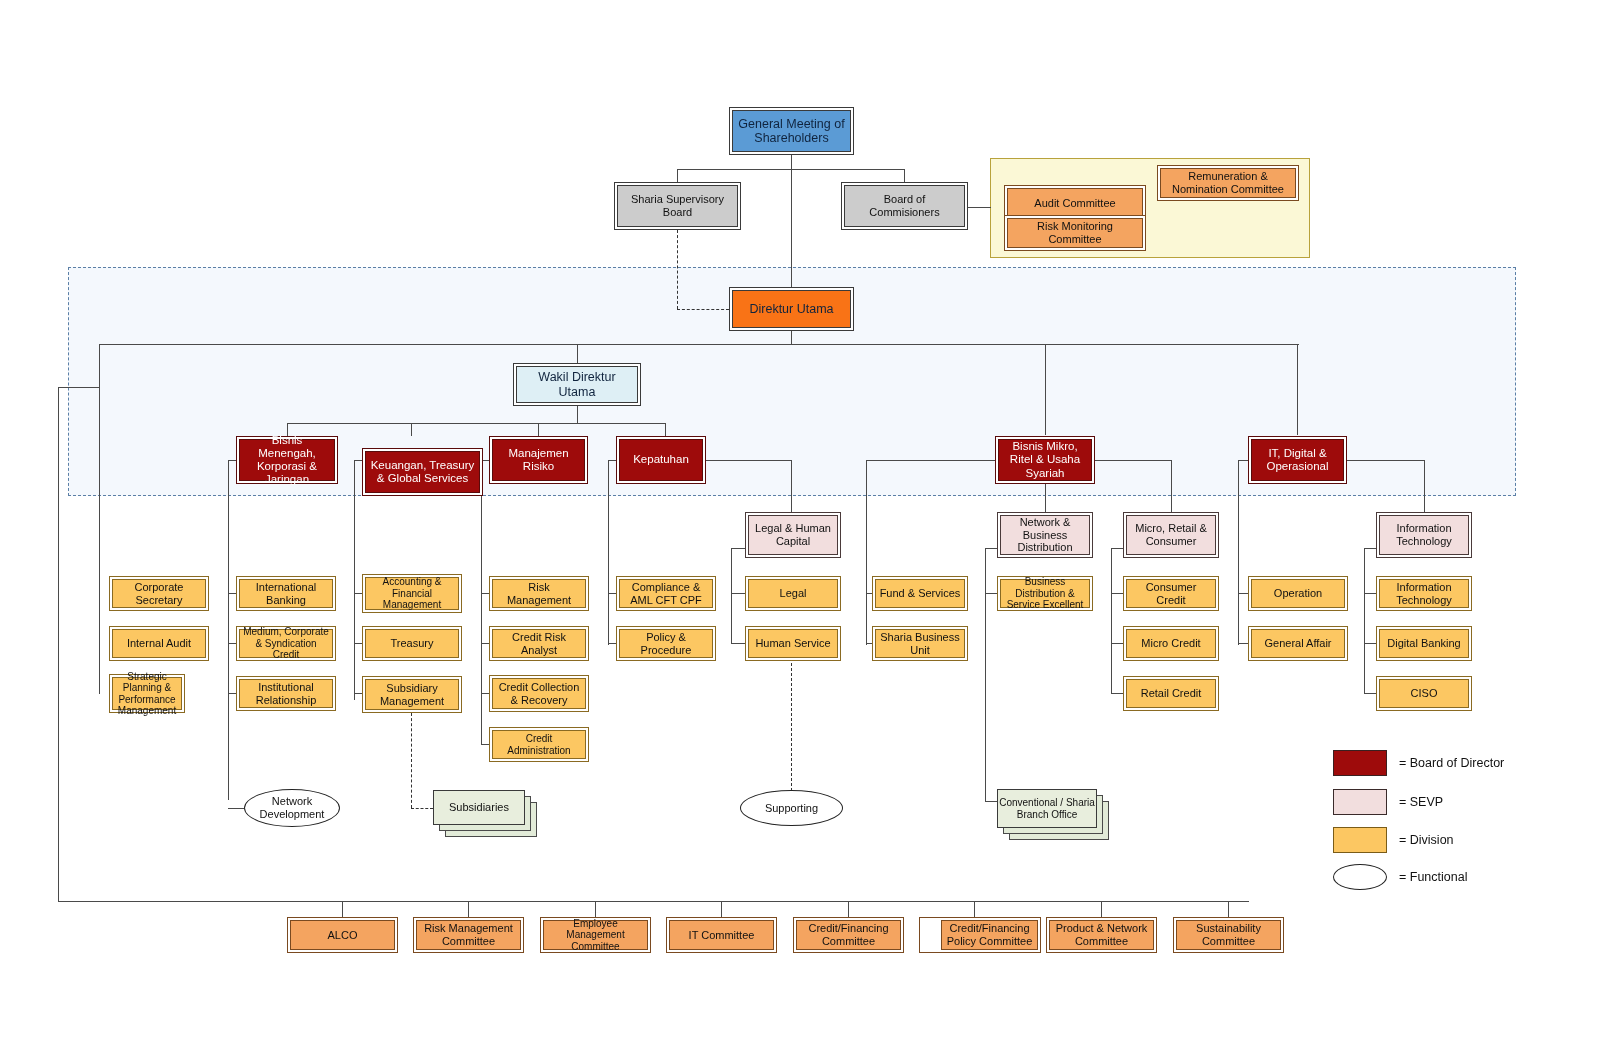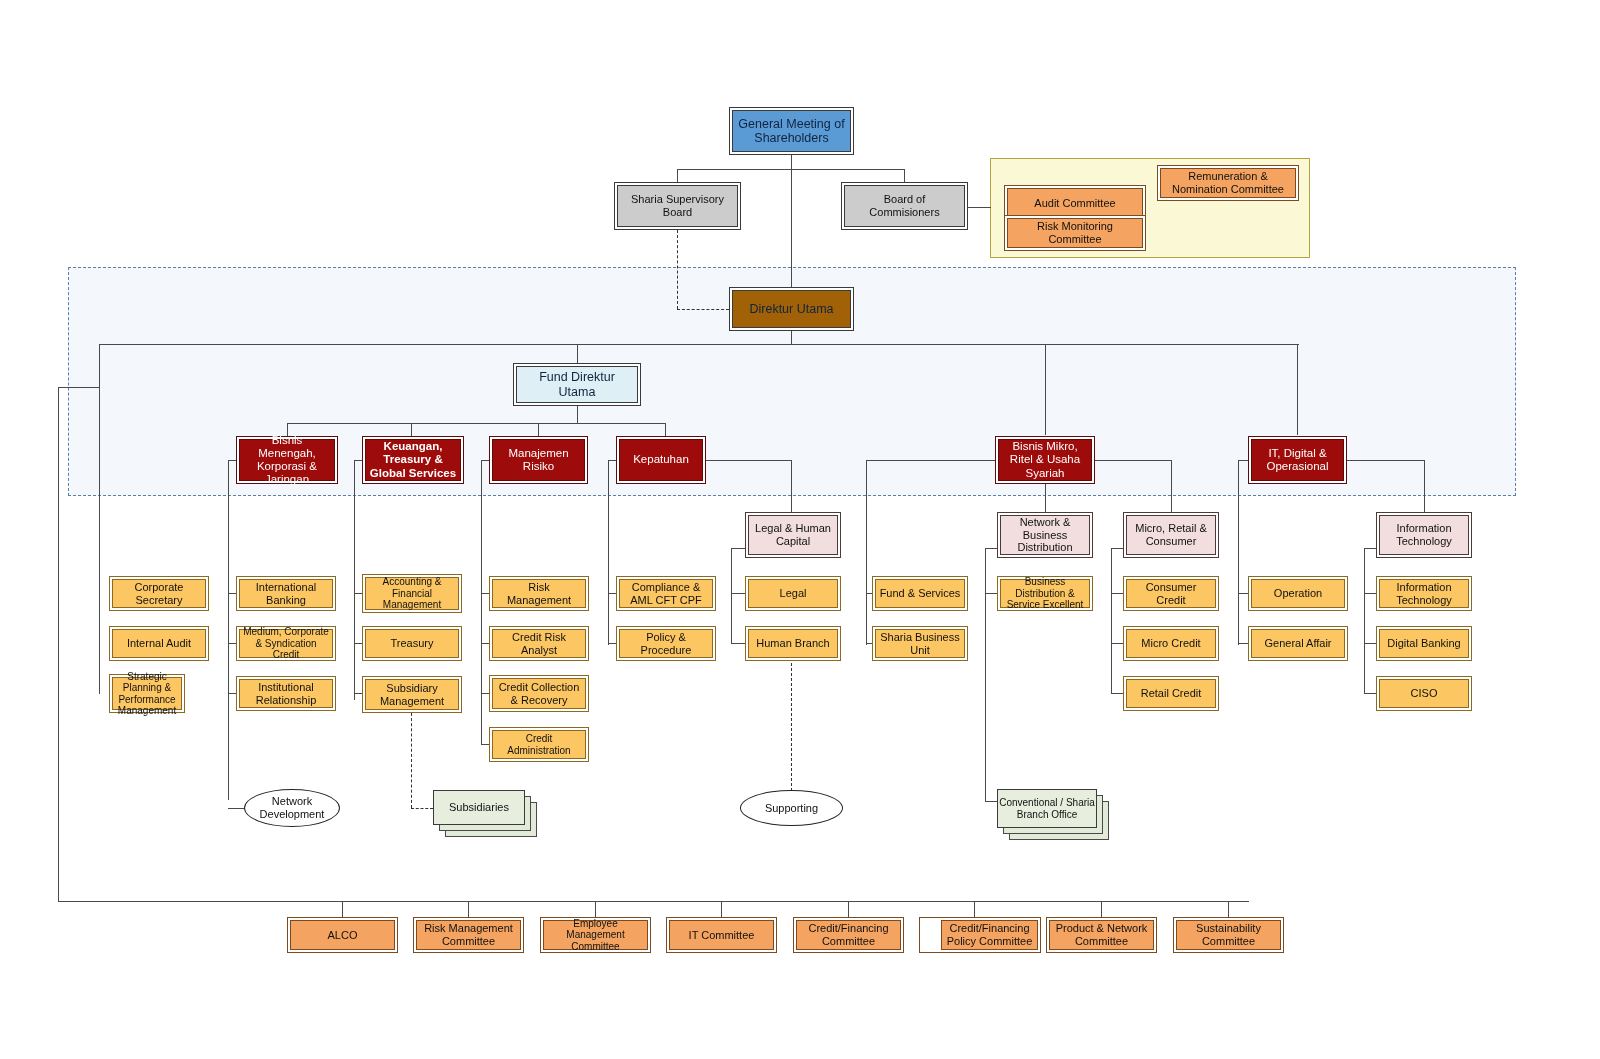--- a/index.html
+++ b/index.html
@@ -17,21 +17,21 @@
                 display:flex;align-items:center;justify-content:center;}
 
   
   .gms{font-size:12.5px;color:#10243e;}
   .gms .inner{background:#5b9bd5;}
 
   .gray{font-size:11px;color:#111;}
   .gray .inner{background:#cccccc;}
 
   .dirut{font-size:12.5px;color:#10243e;}
-  .dirut .inner{background:#a16207;}
+  .dirut .inner{background:#f97316;}
 
   .wakil{font-size:12.5px;color:#10243e;}
   .wakil .inner{background:#deeff5;}
 
   .bod{font-size:11.5px;color:#ffffff;}
   .bod.frame{border-color:#5a0b0b;}
   .bod .inner{background:#9e0b0b;border-color:#5a0b0b;}
 
   .sevp{font-size:11px;color:#111;}
   .sevp.frame{border-color:#4a3a3a;}
@@ -247,30 +247,30 @@
   </div>
 
   <div class="node frame dirut" style="left:729px;top:287px;width:125px;height:44px;">
     <div class="inner">
         <span>Direktur Utama</span>
       </div>
   </div>
 
   <div class="node frame wakil" style="left:513px;top:363px;width:128px;height:43px;">
     <div class="inner">
-        <span>Fund Direktur Utama</span>
+        <span>Wakil Direktur Utama</span>
       </div>
   </div>
 
   <div class="node frame bod" style="left:236px;top:436px;width:102px;height:48px;">
     <div class="inner">
         <span>Bisnis Menengah, Korporasi &amp; Jaringan</span>
       </div>
   </div>
-  <div class="node frame bod" style="left:362px;top:436px;width:102px;height:48px;font-weight:bold;">
+  <div class="node frame bod" style="left:362px;top:448px;width:121px;height:48px;">
     <div class="inner">
         <span>Keuangan, Treasury &amp; Global Services</span>
       </div>
   </div>
   <div class="node frame bod" style="left:489px;top:436px;width:99px;height:48px;">
     <div class="inner">
         <span>Manajemen Risiko</span>
       </div>
   </div>
   <div class="node frame bod" style="left:616px;top:436px;width:90px;height:48px;">
@@ -390,21 +390,21 @@
       </div>
   </div>
 
   <div class="node frame div" style="left:745px;top:576px;width:96px;height:35px;">
     <div class="inner">
         <span>Legal</span>
       </div>
   </div>
   <div class="node frame div" style="left:745px;top:626px;width:96px;height:35px;">
     <div class="inner">
-        <span>Human Branch</span>
+        <span>Human Service</span>
       </div>
   </div>
 
   <div class="node frame div" style="left:872px;top:576px;width:96px;height:35px;">
     <div class="inner">
         <span>Fund &amp; Services</span>
       </div>
   </div>
   <div class="node frame div" style="left:872px;top:626px;width:96px;height:35px;">
     <div class="inner">
@@ -518,14 +518,32 @@
     <div class="inner">
         <span>Product &amp; Network Committee</span>
       </div>
   </div>
   <div class="node frame botcmte" style="left:1173px;top:917px;width:111px;height:36px;">
     <div class="inner">
         <span>Sustainability Committee</span>
       </div>
   </div>
 
+  <div id="legend" style="left:1333px;top:750px;width:240px;height:145px;">
+    <div class="lg-row" style="left:0;top:0;">
+      <div class="lg-sw k-bod"></div>
+      <div class="lg-tx">= Board of Director</div>
+    </div>
+    <div class="lg-row" style="left:0;top:39px;">
+      <div class="lg-sw k-sevp"></div>
+      <div class="lg-tx">= SEVP</div>
+    </div>
+    <div class="lg-row" style="left:0;top:77px;">
+      <div class="lg-sw k-div"></div>
+      <div class="lg-tx">= Division</div>
+    </div>
+    <div class="lg-row" style="left:0;top:114px;">
+      <div class="lg-sw k-fn"></div>
+      <div class="lg-tx">= Functional</div>
+    </div>
+  </div>
 
 </div>
 
 </body></html>

